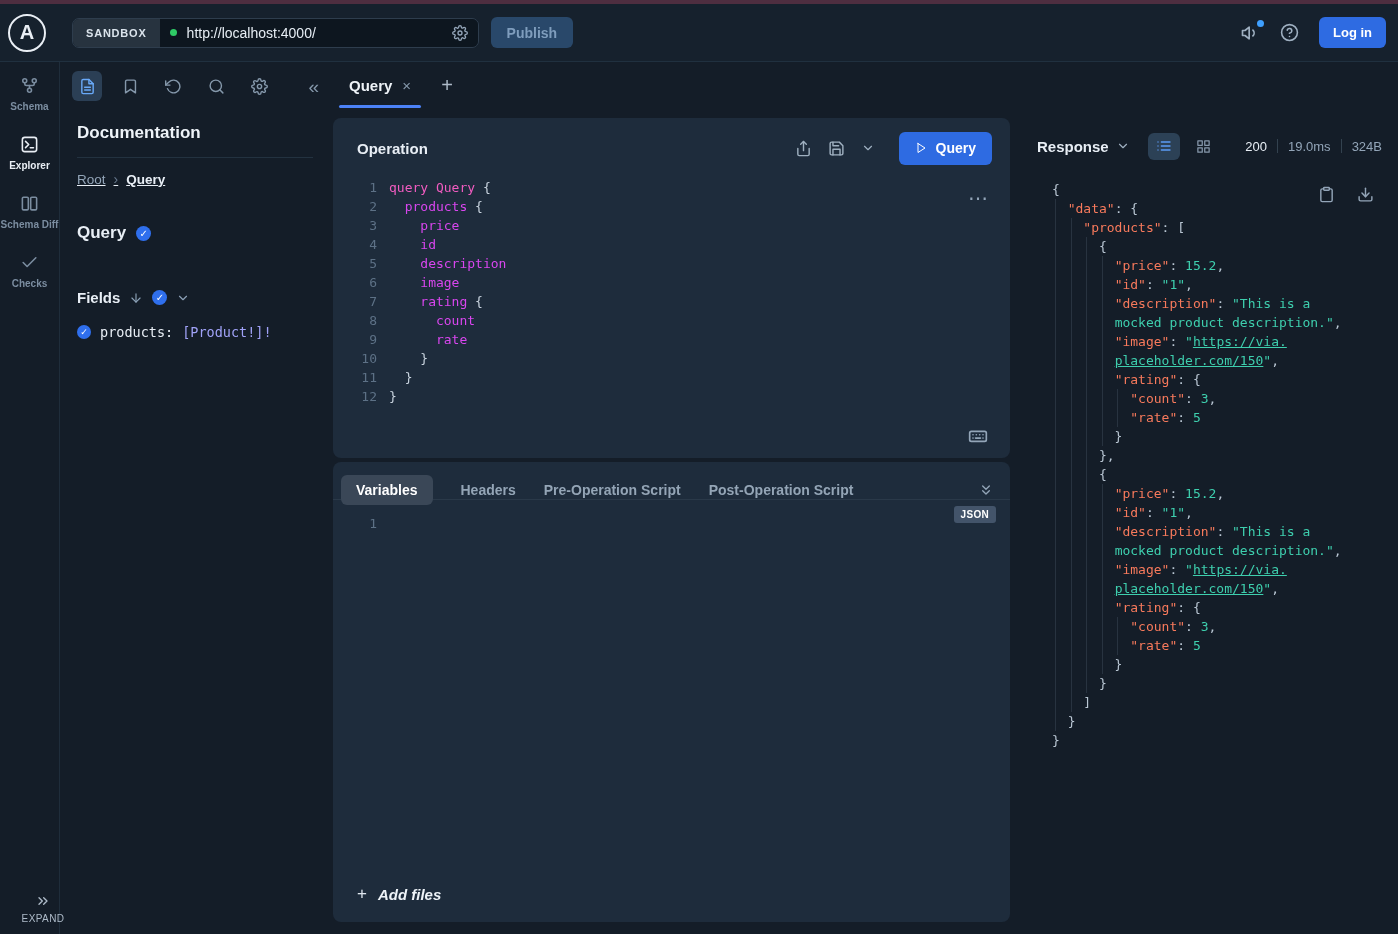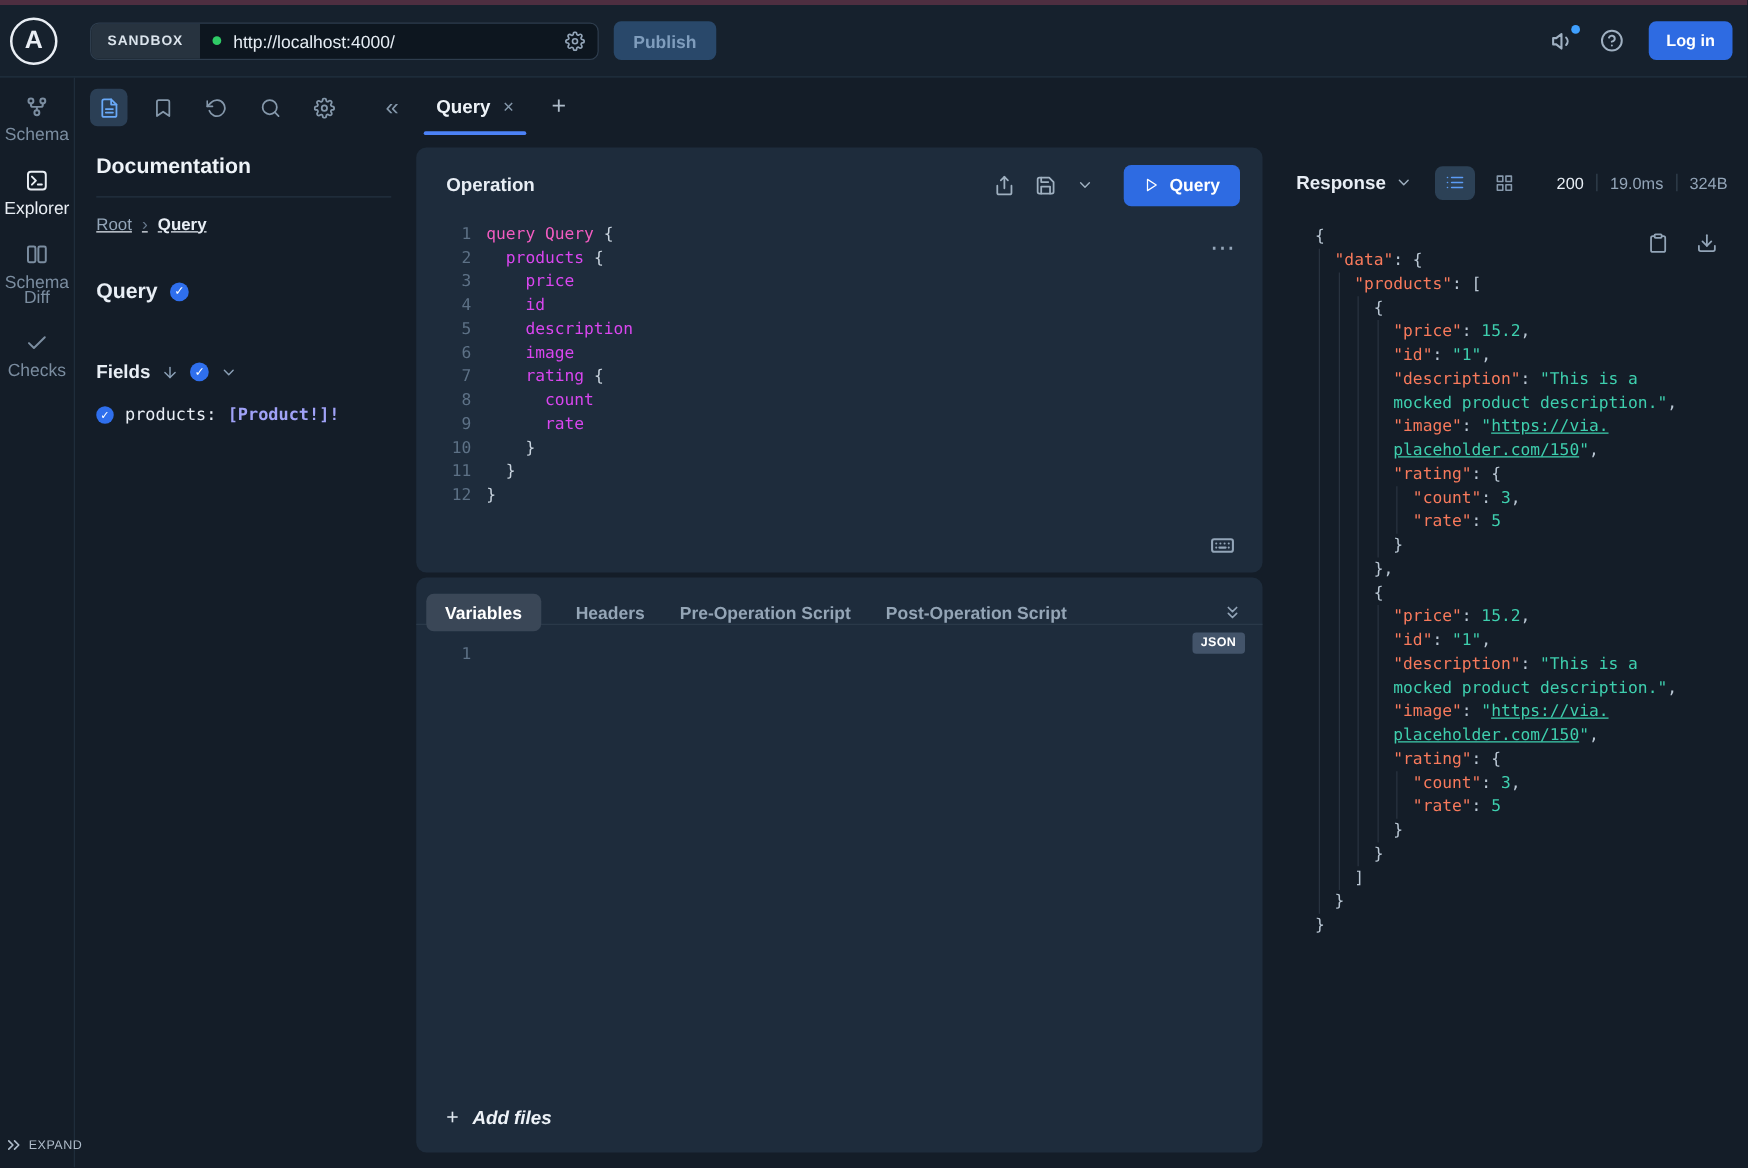--- a/index.html
+++ b/index.html
@@ -30,24 +30,24 @@
   .announce-wrap { position:relative; color:#9fb0c1; }
   .notif-dot { position:absolute; top:-3px; right:-4px; width:7px; height:7px; border-radius:50%; background:#3fa0ff; }
   .help-btn { color:#9fb0c1; }
   .login-btn { height:31px; padding:0 14px; border:none; border-radius:6px; background:#2e6be2;
                color:#fff; font-size:13px; font-weight:bold; font-family:inherit; }
 
   
   .rail { position:absolute; top:62px; left:0; width:60px; height:872px; border-right:1px solid #1f2d3b;
           display:flex; flex-direction:column; align-items:center; padding-top:14px; gap:22px; }
   .rail-item { display:flex; flex-direction:column; align-items:center; gap:6px; color:#7b8da0;
-               font-size:14px; text-align:center; width:58px; line-height:12px; }
+               font-size:10px; text-align:center; width:58px; line-height:12px;font-weight:bold; }
   .rail-item.active { color:#e9eef4; }
 
-  .rail-expand { position:absolute; bottom:10px; left:3px; width:60px; display:flex; flex-direction:row;
+  .rail-expand { position:absolute; bottom:10px; left:13px; width:60px; display:flex; flex-direction:column;
                  align-items:center; gap:4px; color:#aebbc9; font-size:10px; letter-spacing:.4px; }
 
   
   .docs { position:absolute; top:62px; left:60px; width:273px; height:872px; }
   .docs-toolbar { display:flex; align-items:center; gap:13px; padding:9px 14px 6px 12px; color:#8598ab; }
   .tool-btn { width:30px; height:30px; border-radius:6px; display:flex; align-items:center; justify-content:center; }
   .tool-btn.active { background:#2b3f55; color:#69a9f8; }
   .collapse-docs { margin-left:auto; font-size:19px; color:#8598ab; line-height:1; }
   .docs-body { padding:0 20px 0 17px; }
   .docs-title { font-size:17px; font-weight:700; color:#eef3f8; margin-top:16px; }
@@ -59,21 +59,21 @@
   .type-head { display:flex; align-items:center; gap:10px; margin-top:36px; }
   .type-name { font-size:17px; font-weight:700; }
   .chk { width:15px; height:15px; border-radius:50%; background:#2f6fed; color:#fff; font-size:10px;
          display:inline-flex; align-items:center; justify-content:center; flex:none; }
   .chk.small { width:14px; height:14px; font-size:9px; }
   .fields-row { display:flex; align-items:center; gap:9px; margin-top:46px; }
   .fields-label { font-size:15px; font-weight:700; }
   .fields-icons { color:#8ba0b6; display:flex; align-items:center; gap:9px; }
   .field-row { display:flex; align-items:center; gap:9px; margin-top:18px; font-size:13.5px; }
   .field-name { color:#e8eef5; font-family:"DejaVu Sans Mono", monospace; }
-  .field-type { color:#a0a2f7; font-family:"DejaVu Sans Mono", monospace;font-weight:bold; }
+  .field-type { color:#a0a2f7; font-family:"DejaVu Sans Mono", monospace; }
 
   
   .main { position:absolute; top:62px; left:333px; width:677px; height:872px; }
   .tabbar { position:relative; height:46px; display:flex; align-items:center; padding-left:4px; }
   .tab { position:relative; height:46px; display:flex; align-items:center; gap:10px; padding:0 12px; }
   .tab-label { font-size:15px; font-weight:700; color:#eef3f8; }
   .tab-close { color:#8598ab; font-size:15px; line-height:1; }
   .tab.active::after { content:""; position:absolute; left:2px; right:2px; bottom:0; height:3px;
                        background:#4c82f7; border-radius:2px; }
   .tab-add { margin-left:10px; color:#aebbc9; font-size:20px; font-weight:400; padding:0 8px; }

